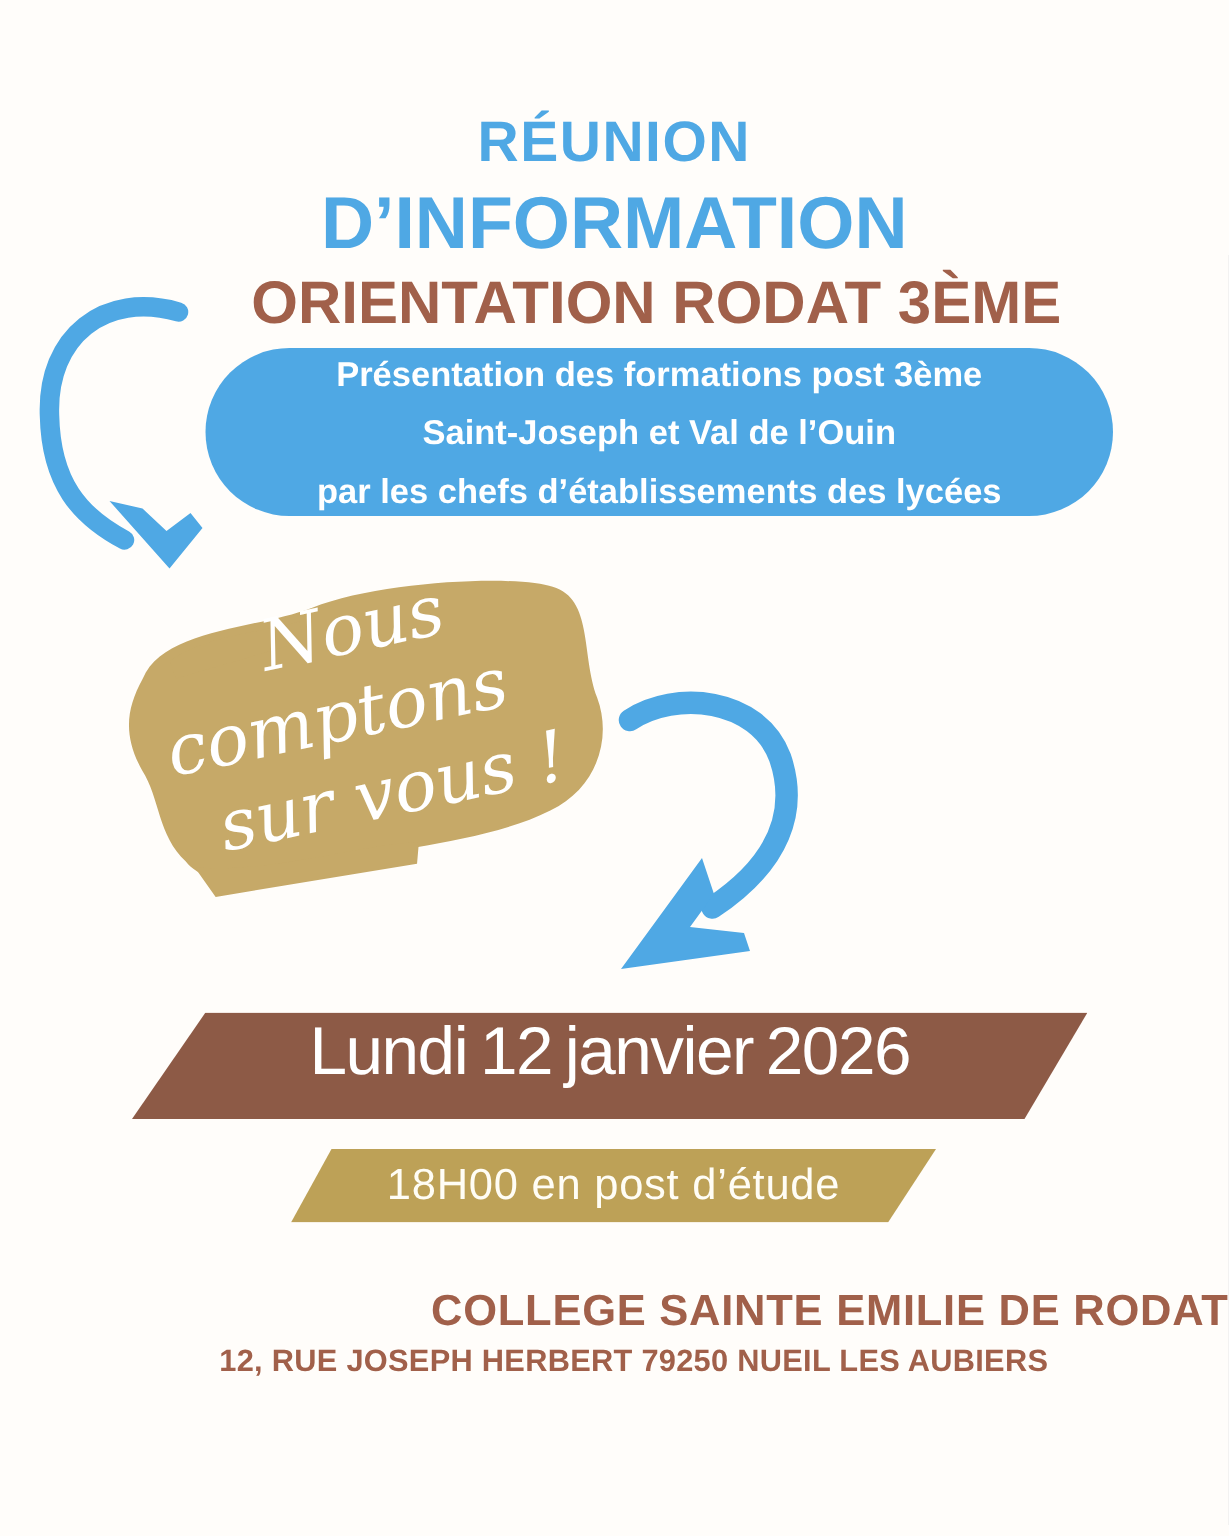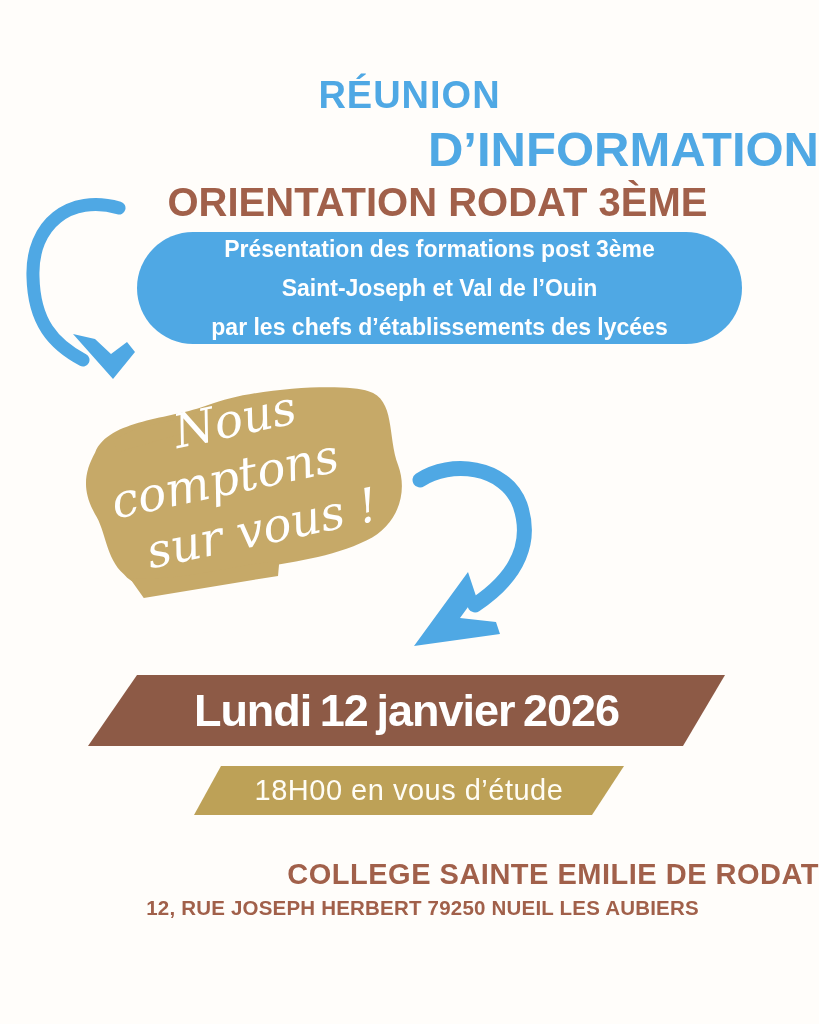--- a/index.html
+++ b/index.html
@@ -14,21 +14,21 @@
   .t-blue{color:#4fa8e4;}
   .t-brown{color:#a1604a;}
 
   .title1{
     position:absolute;top:74px;left:0;right:0;
     text-align:center;
     font-size:38px;font-weight:800;letter-spacing:1px;
   }
   .title2{
     position:absolute;top:121px;left:0;right:0;
-    text-align:right;
+    text-align:center;
     font-size:49px;font-weight:800;letter-spacing:0px;
   }
   .title3{
     position:absolute;top:180px;left:56px;right:0;
     text-align:center;
     font-size:40px;font-weight:800;letter-spacing:0px;
   }
 
   .pill{
     position:absolute;left:137px;top:232px;width:605px;height:112px;
@@ -53,22 +53,22 @@
     font-size:47px;line-height:56px;
   }
   .brush-text .l1{display:block;transform:translateX(10px);}
   .brush-text .l2{display:block;transform:translateX(-12px);}
   .brush-text .l3{display:block;transform:translateX(14px);}
 
   .date-banner{
     position:absolute;left:88px;top:675px;width:637px;height:71px;
     background:#8d5a46;
     clip-path:polygon(49px 0, 100% 0, calc(100% - 42px) 100%, 0 100%);
-    display:flex;align-items:center;justify-content:center;
-    color:#ffffff;font-size:45px;font-weight:700;
+    display:flex;justify-content:center;
+    color:#ffffff;font-size:45px;font-weight:400;
     letter-spacing:-1px;word-spacing:-3px;
   }
   .time-banner{
     position:absolute;left:194px;top:766px;width:430px;height:49px;
     background:#bda157;
     clip-path:polygon(27px 0, 100% 0, calc(100% - 32px) 100%, 0 100%);
     display:flex;align-items:center;justify-content:center;
     color:#fffdf5;font-size:29px;font-weight:500;letter-spacing:0.5px;
   }
 
@@ -128,19 +128,19 @@
   <svg id="right-arrow" class="arrow-svg" width="140" height="215" viewBox="0 0 140 215">
     <path d="M 20 30 C 50 10, 105 15, 120 55 C 132 90, 120 125, 75 155" fill="none" stroke="#4fa8e4" stroke-width="15" stroke-linecap="round"></path>
     <path d="M 14 196 L 68 122 L 76 146 L 60 168 L 96 172 L 100 184 Z" fill="#4fa8e4"></path>
   </svg>
 
   <div class="date-banner">
     <span>Lundi 12 janvier 2026</span>
   </div>
 
   <div class="time-banner">
-    <span>18H00 en vous d’étude</span>
+    <span>18H00 en post d’étude</span>
   </div>
 
   <div class="school-name t-brown">COLLEGE SAINTE EMILIE DE RODAT</div>
   <div class="school-address t-brown">12, RUE JOSEPH HERBERT 79250 NUEIL LES AUBIERS</div>
 
 </div>
 
 </body></html>

